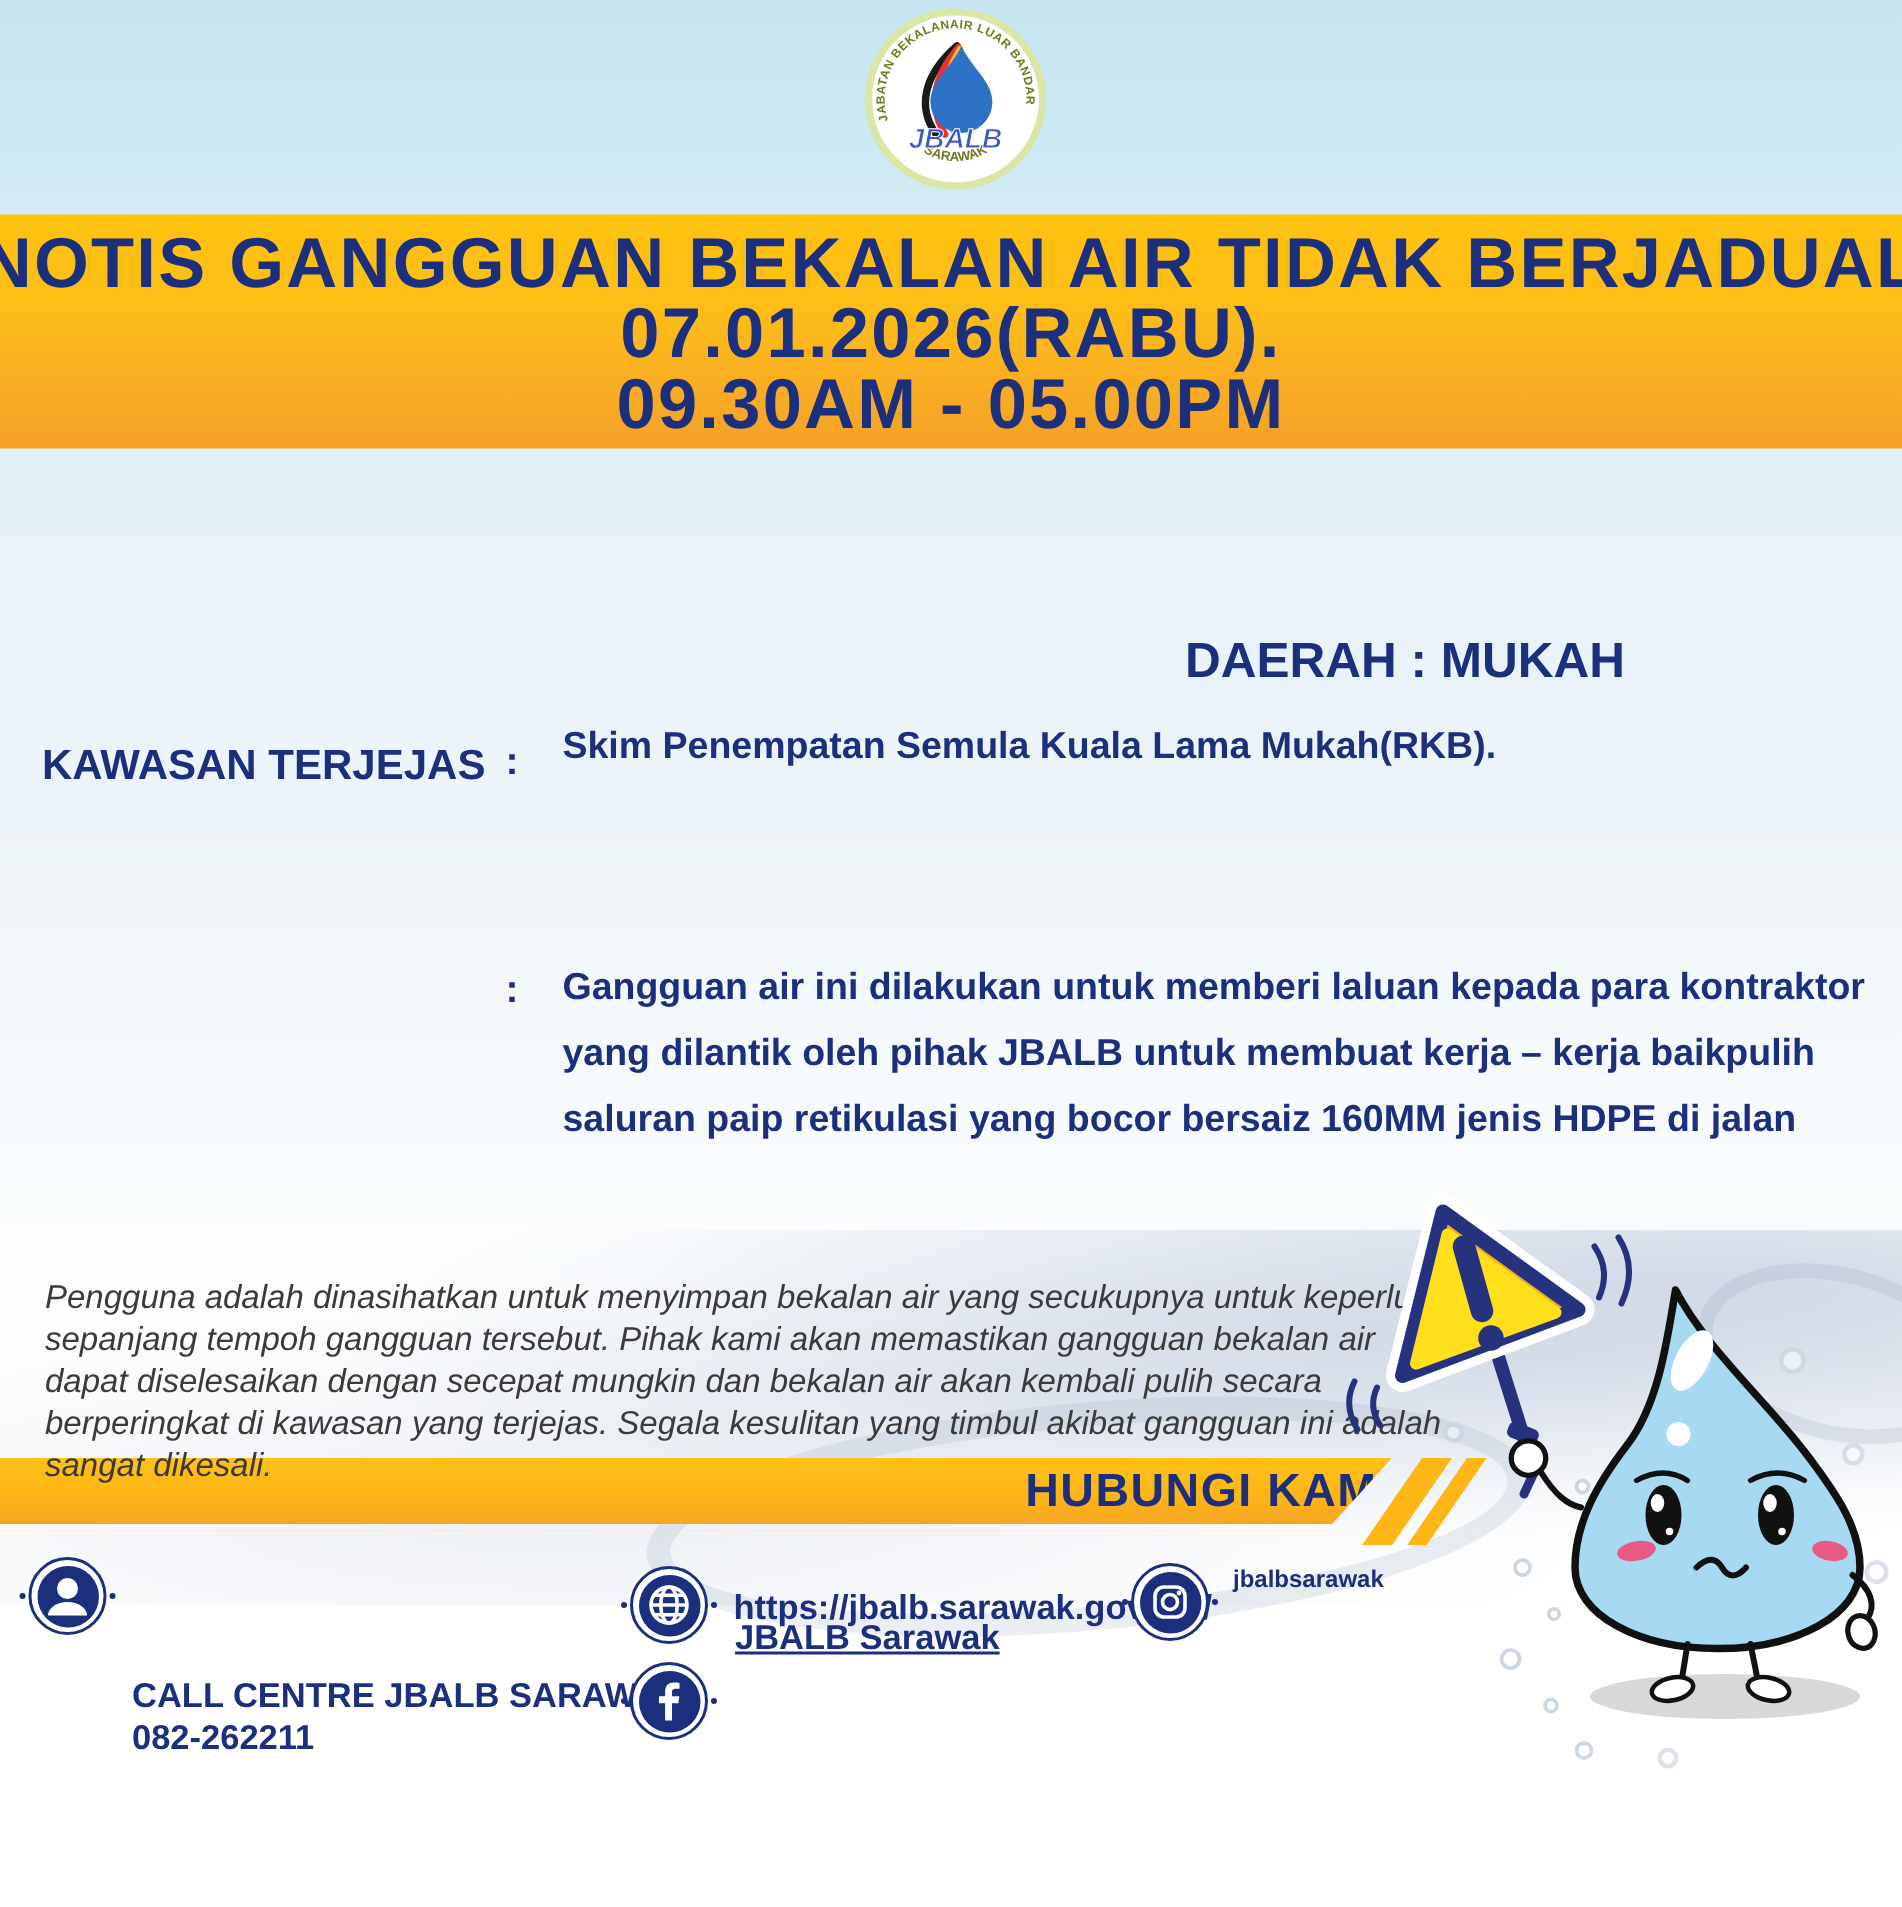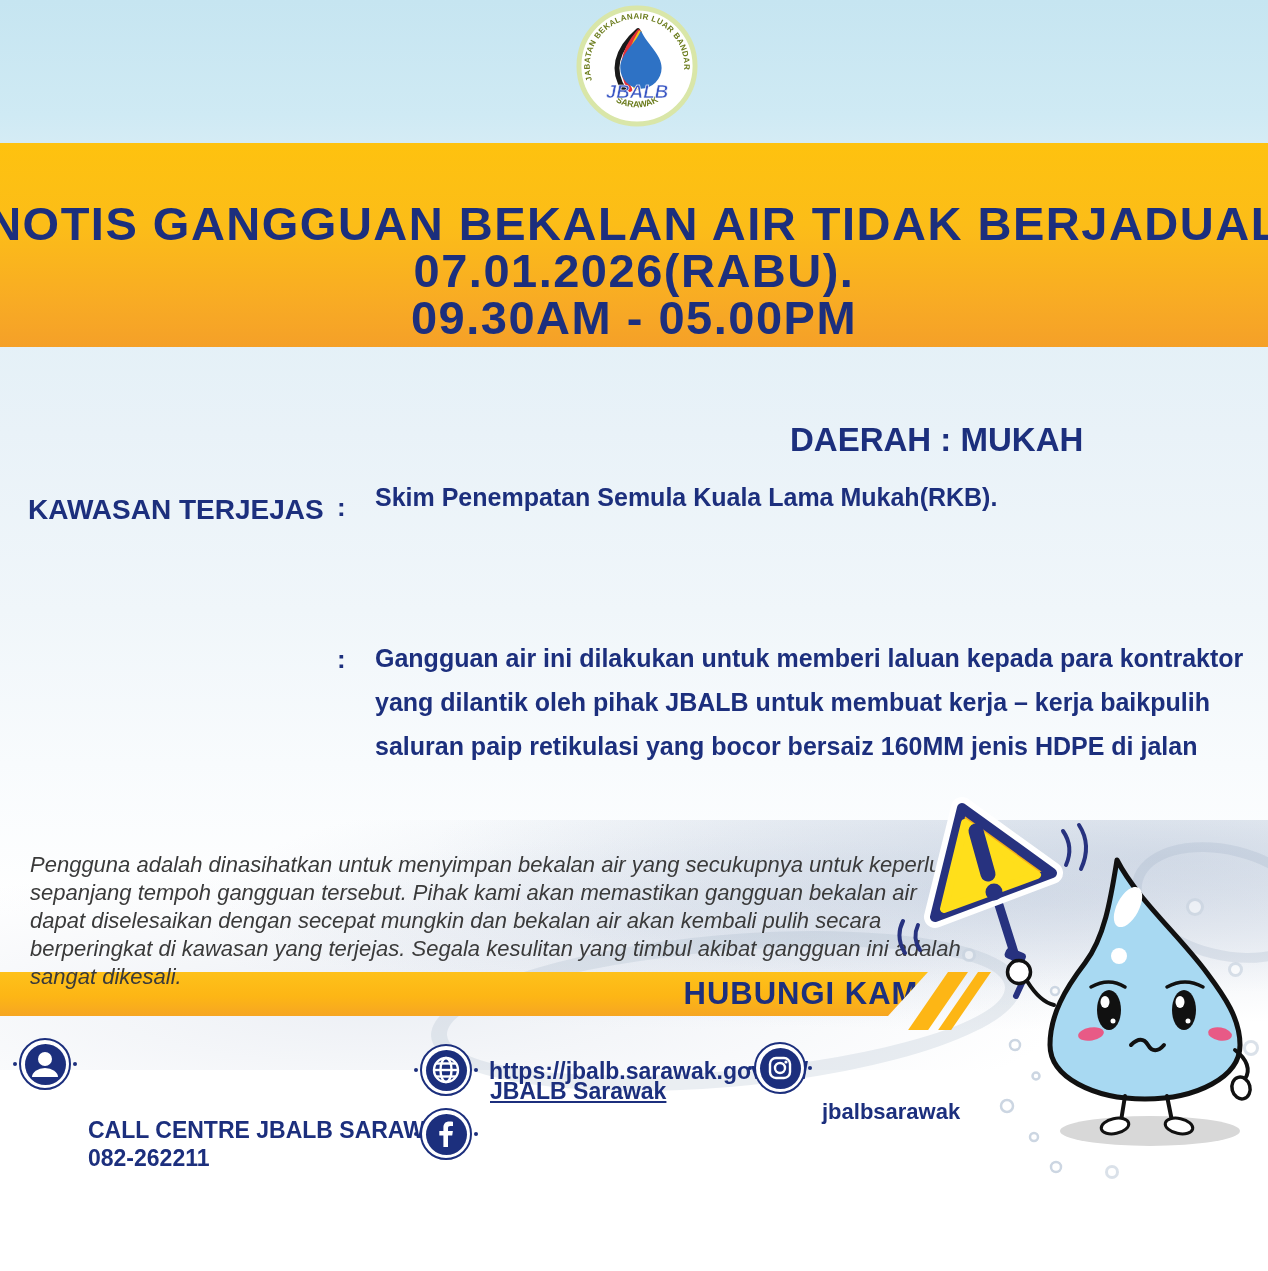--- a/index.html
+++ b/index.html
@@ -9,23 +9,23 @@
   html,body{margin:0;padding:0;background:#fff;}
   .poster{
     position:relative;width:1268px;height:1271px;overflow:hidden;
     font-family:"Liberation Sans",sans-serif;
     background:linear-gradient(180deg,#c6e5f1 0%,#cfeaf4 9%,#dceef6 14%,#e9f2f8 34%,#f0f6fa 48%,#f8fbfd 60%,#ffffff 72%,#ffffff 100%);
   }
   
   .logo{position:absolute;left:576px;top:5px;width:122px;height:122px;z-index:3;}
   
   .title-banner{
-    position:absolute;left:0;top:143px;width:1268px;height:204px;z-index:3;
+    position:absolute;left:0;top:143px;width:1268px;height:156px;z-index:3;
     background:linear-gradient(180deg,var(--gold) 0%,#fcbd18 40%,#f8ab24 78%,var(--orange) 100%);
-    display:flex;flex-direction:column;justify-content:flex-end;align-items:center;
+    display:flex;flex-direction:column;justify-content:center;align-items:center;
     padding:6px 0;box-sizing:border-box;
   }
   .title-line{color:var(--navy);font-weight:bold;font-size:47px;letter-spacing:1.5px;line-height:1;white-space:nowrap;}
   
   .region-bahagian{position:absolute;left:88px;top:398px;font-size:33px;font-weight:bold;color:var(--navy);z-index:3;}
   .region-daerah{position:absolute;left:790px;top:398px;font-size:33px;font-weight:bold;color:var(--navy);z-index:3;margin-top:23px;}
   
   .kawasan-label{position:absolute;left:28px;top:494px;font-size:28px;font-weight:bold;color:var(--navy);z-index:3;}
   .kawasan-colon{position:absolute;left:337px;top:492px;font-size:26px;font-weight:bold;color:var(--navy);z-index:3;}
   .kawasan-value{position:absolute;left:375px;top:483px;font-size:25px;font-weight:bold;color:var(--navy);z-index:3;width:860px;}
@@ -69,21 +69,21 @@
   .contact-icon::before,.contact-icon::after{content:"";position:absolute;top:50%;width:4px;height:4px;margin-top:-2px;border-radius:50%;background:var(--navy);}
   .contact-icon::before{left:-8px;}
   .contact-icon::after{right:-8px;}
   .icon-inner{width:41px;height:41px;border-radius:50%;background:var(--navy);display:flex;align-items:center;justify-content:center;}
   .ci-person{left:19px;top:1038px;}
   .ci-globe{left:420px;top:1044px;}
   .ci-insta{left:754px;top:1042px;}
   .ci-fb{left:420px;top:1108px;}
   .call-centre{position:absolute;left:88px;top:1116px;z-index:3;color:var(--navy);font-weight:bold;font-size:23px;line-height:28px;}
   .website-text{position:absolute;left:489px;top:1058px;z-index:3;color:var(--navy);font-weight:bold;font-size:23px;}
-  .insta-text{position:absolute;left:822px;top:1099px;z-index:3;color:var(--navy);font-weight:bold;font-size:22px;}
+  .insta-text{position:absolute;left:822px;top:1045px;z-index:3;color:var(--navy);font-weight:bold;font-size:16px;}
   .fb-text{position:absolute;left:490px;top:1078px;z-index:3;color:var(--navy);font-weight:bold;font-size:23px;text-decoration:underline;}
   
   .mascot{position:absolute;left:895px;top:775px;width:373px;height:450px;z-index:4;}
 </style>
 </head>
 <body>
 
 <div class="poster">
 
   <svg class="logo" viewBox="0 0 124 124">

